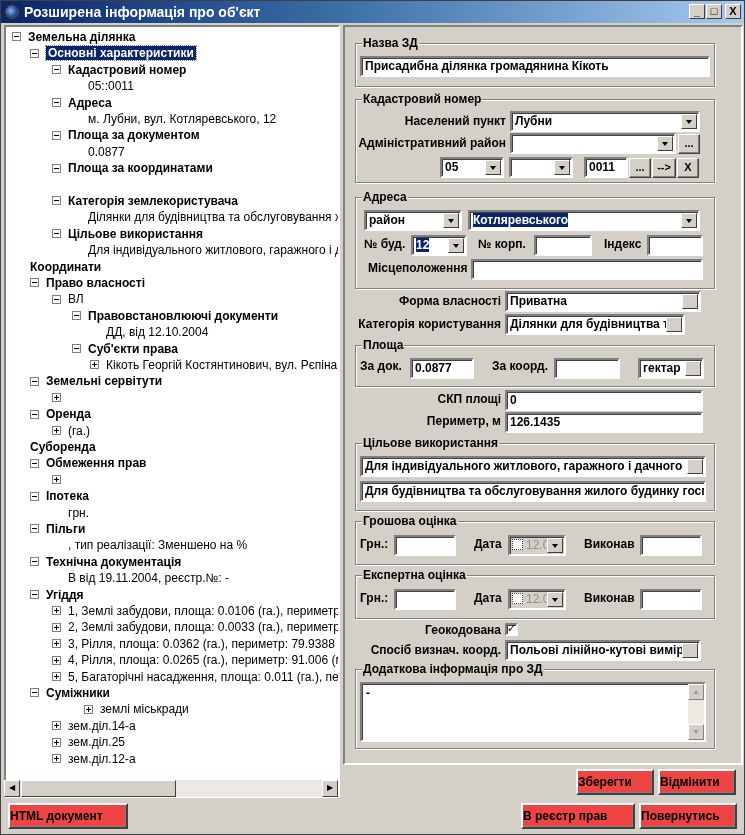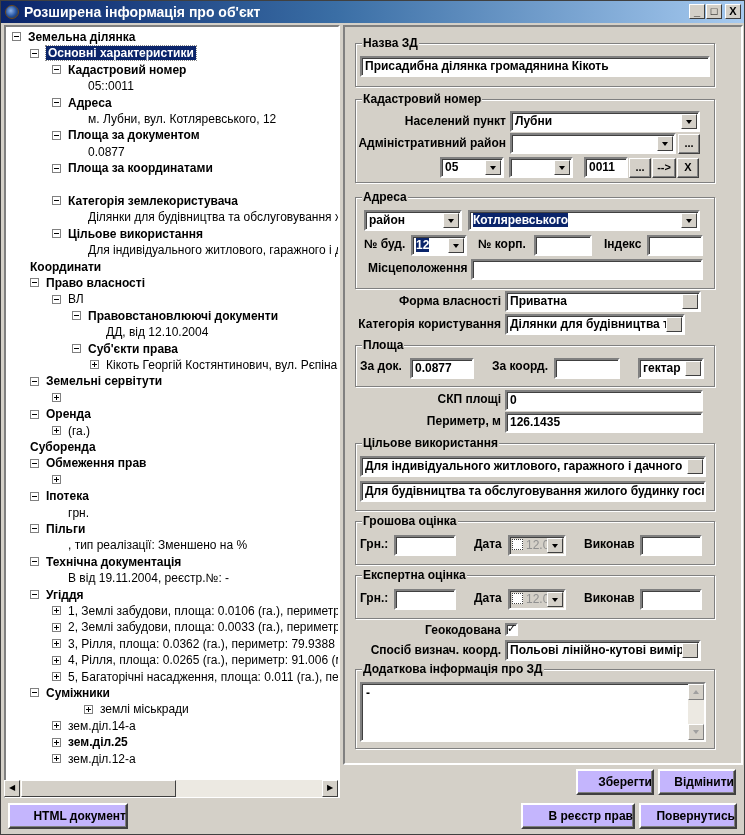--- a/index.html
+++ b/index.html
@@ -52,22 +52,22 @@
     box-shadow: inset 1px 1px 0 #404040; font-weight: bold; font-size: 12px; line-height: 17px; padding-left: 3px;
     white-space: nowrap; overflow: hidden; }
   .field .sel { background: #0a246a; color: #fff; }
   .field.disabled { background: #d4d0c8; color: #808080; }
 
   .dd { position: absolute; top: 1px; right: 1px; width: 16px; height: 15px; background: #d4d0c8;
     border: 1px solid; border-color: #fff #404040 #404040 #fff; }
   .dd::after { content: ""; position: absolute; left: 4px; top: 5px; border-left: 3px solid transparent; border-right: 3px solid transparent; border-top: 4px solid #000; }
   .dd.blank::after { display: none; }
 
-  .btn { position: absolute; background: #c4b5fd; border: 2px solid; border-color: #fff #404040 #404040 #fff;
-    box-shadow: inset -1px -1px 0 #808080; font-weight: bold; font-size: 12px; text-align: right; line-height: 22px; white-space: nowrap; }
+  .btn { position: absolute; background: #ef4444; border: 2px solid; border-color: #fff #404040 #404040 #fff;
+    box-shadow: inset -1px -1px 0 #808080; font-weight: bold; font-size: 12px; text-align: left; line-height: 22px; white-space: nowrap; }
   .sbtn-sm { position: absolute; height: 20px; background: #d4d0c8; border: 1px solid; border-color: #fff #404040 #404040 #fff;
     box-shadow: inset -1px -1px 0 #808080; font-weight: bold; font-size: 11px; text-align: center; line-height: 17px; }
 
   .chk { position: absolute; width: 13px; height: 13px; background: #fff; border: 2px solid; border-color: #808080 #fff #fff #808080; box-shadow: inset 1px 1px 0 #404040; }
   .chk::after { content: "✓"; position: absolute; left: 0px; top: -3px; font-size: 11px; font-weight: bold; }
 
   .memo { position: absolute; background: #fff; border: 2px solid; border-color: #808080 #fff #fff #808080; box-shadow: inset 1px 1px 0 #404040; }
   .memo .mtext { position: absolute; left: 4px; top: 2px; font-size: 12px; font-weight: bold; }
   .vscroll { position: absolute; right: 0; top: 0; width: 16px; height: 100%; background: #ece9e2; }
   .vscroll .up, .vscroll .down { position: absolute; left: 0; width: 16px; height: 16px; background: #d4d0c8; border: 1px solid; border-color: #fff #808080 #808080 #fff; }
@@ -131,21 +131,21 @@
         <div class="node" style="left: 62px; top: 543.2px;"><span class="txt">В від 19.11.2004, реєстр.№: -</span></div>
         <div class="node b" style="left: 24px; top: 559.6px;"><span class="tog"></span><span class="txt">Угіддя</span></div>
         <div class="node" style="left: 46px; top: 576px;"><span class="tog plus"></span><span class="txt">1, Землі забудови, площа: 0.0106 (га.), периметр: 44.</span></div>
         <div class="node" style="left: 46px; top: 592.4px;"><span class="tog plus"></span><span class="txt">2, Землі забудови, площа: 0.0033 (га.), периметр: 25.</span></div>
         <div class="node" style="left: 46px; top: 608.8px;"><span class="tog plus"></span><span class="txt">3, Рілля, площа: 0.0362 (га.), периметр: 79.9388 (м)</span></div>
         <div class="node" style="left: 46px; top: 625.2px;"><span class="tog plus"></span><span class="txt">4, Рілля, площа: 0.0265 (га.), периметр: 91.006 (м)</span></div>
         <div class="node" style="left: 46px; top: 641.6px;"><span class="tog plus"></span><span class="txt">5, Багаторічні насадження, площа: 0.011 (га.), перим</span></div>
         <div class="node b" style="left: 24px; top: 658px;"><span class="tog"></span><span class="txt">Суміжники</span></div>
         <div class="node" style="left: 46px; top: 674.4px; padding-left: 32px;"><span class="tog plus"></span><span class="txt">землі міськради</span></div>
         <div class="node" style="left: 46px; top: 690.8px;"><span class="tog plus"></span><span class="txt">зем.діл.14-а</span></div>
-        <div class="node" style="left: 46px; top: 707.2px; font-weight: bold;"><span class="tog plus"></span><span class="txt">зем.діл.25</span></div>
+        <div class="node" style="left: 46px; top: 707.2px;"><span class="tog plus"></span><span class="txt">зем.діл.25</span></div>
         <div class="node" style="left: 46px; top: 723.6px;"><span class="tog plus"></span><span class="txt">зем.діл.12-а</span></div>
       </div>
   </div>
   <div class="hscroll">
     <div class="sbtn" style="left:0;">◀</div>
     <div class="sthumb"></div>
     <div class="sbtn" style="right:0;">▶</div>
   </div>
 
   <div class="right-panel">

